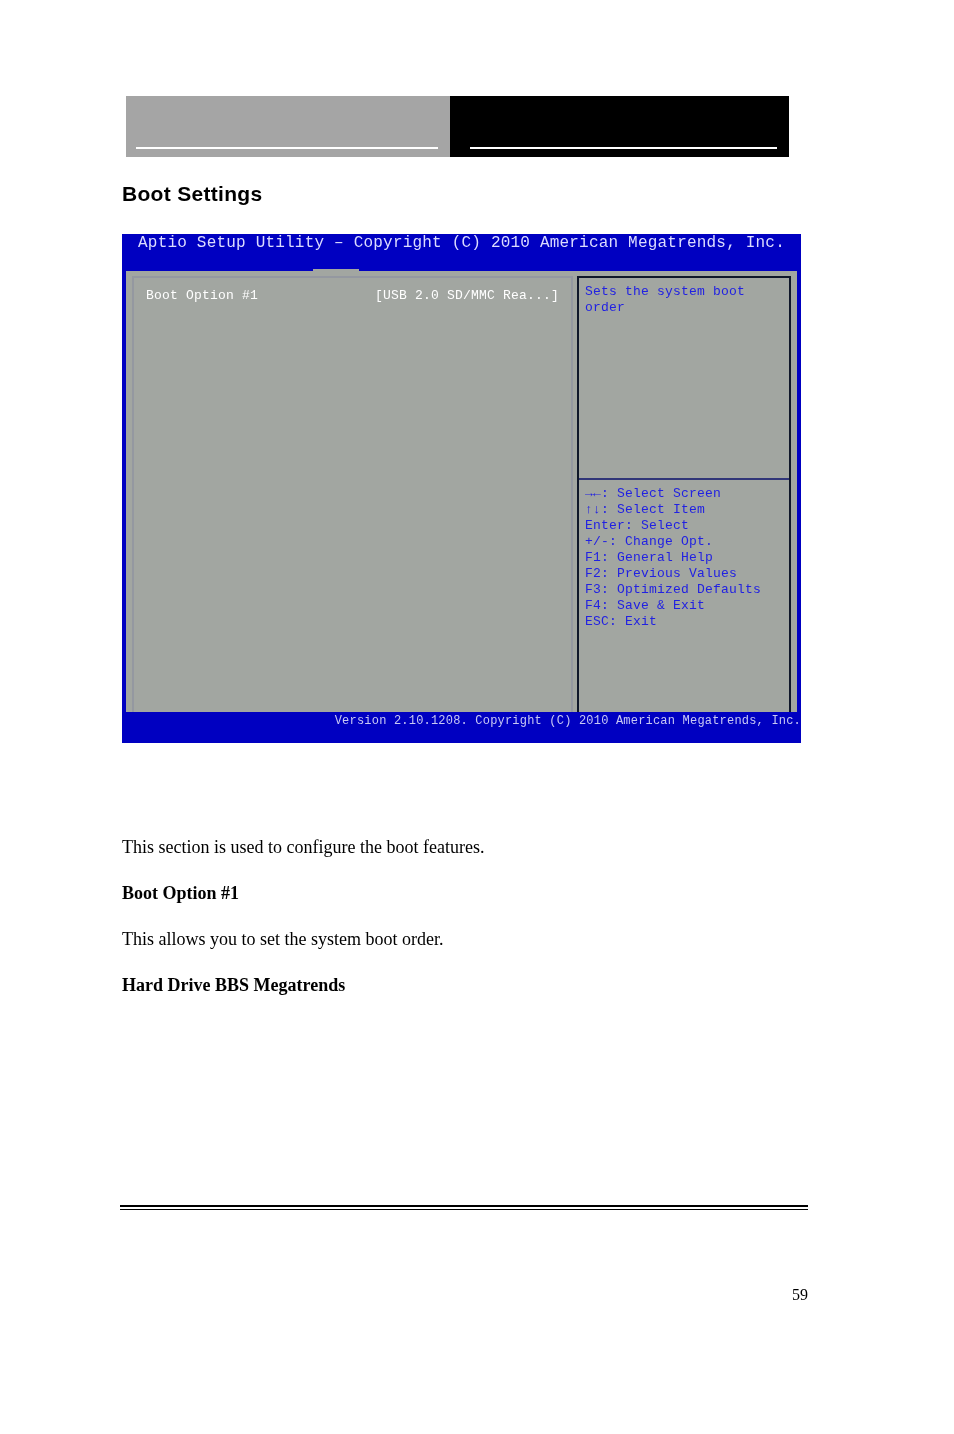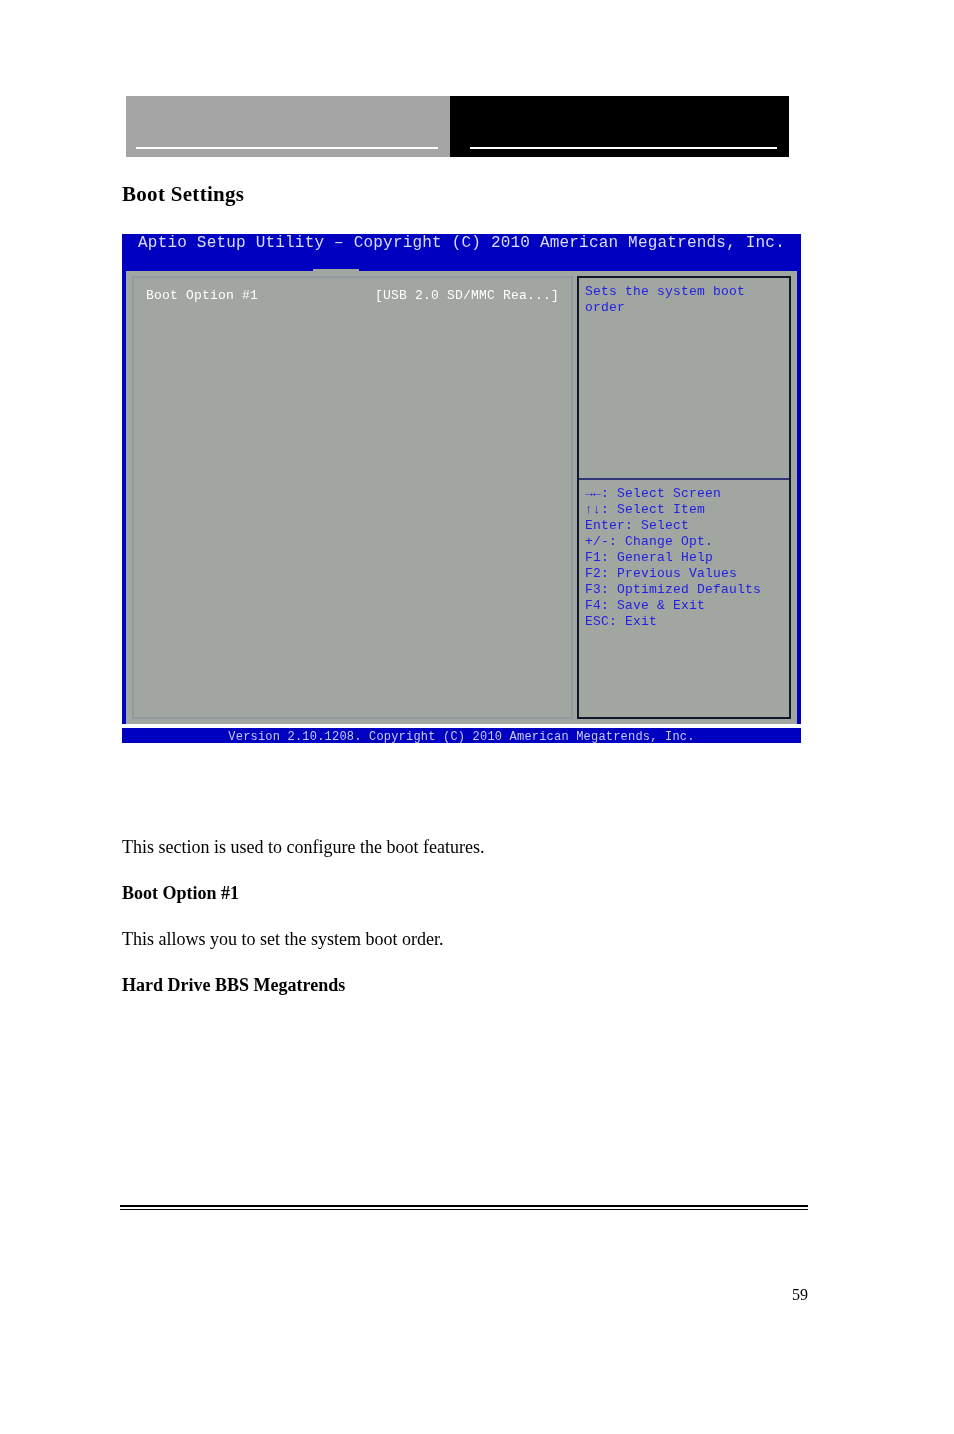--- a/index.html
+++ b/index.html
@@ -5,30 +5,30 @@
   html,body{margin:0;padding:0;background:#fff;width:954px;height:1434px;font-family:"Times New Roman",serif;color:#000}
 
   
   .topbox{position:absolute;left:126px;top:96px;width:663px;height:61px}
   .tb-left{position:absolute;left:0;top:0;width:324px;height:100%;background:#a5a5a5;box-sizing:border-box}
   .tb-left-inner{position:absolute;left:10px;top:7px;right:12px;bottom:8px;border-bottom:2px solid #fff;box-sizing:border-box}
   .tb-right{position:absolute;left:324px;top:0;right:0;height:100%;background:#000;box-sizing:border-box}
   .tb-right-inner{position:absolute;left:20px;top:7px;right:12px;bottom:8px;border-bottom:2px solid #fff;box-sizing:border-box}
 
   
-  .heading{position:absolute;left:122px;top:182px;font-family:Liberation Serif, serif;font-size:21px;font-weight:bold;letter-spacing:.3px}
+  .heading{position:absolute;left:122px;top:182px;font-family:Liberation Sans, sans-serif;font-size:21px;font-weight:bold;letter-spacing:.3px}
 
   
   .bios{position:absolute;left:122px;top:234px;width:679px;height:509px;font-family:"Courier New",monospace;font-size:13px;letter-spacing:.2px}
   .bios .bar-top{position:absolute;left:0;top:0;right:0;height:19px;background:#0000c1;color:#dcdcff;text-align:center;line-height:19px;font-size:16px}
   .bios .tabs{position:absolute;left:0;top:19px;right:0;height:18px;background:#0000c1}
   .bios .tab-active{position:absolute;left:191px;top:16px;height:18px;line-height:16px;background:#a2a6a1;color:#1f1fd8;padding:0 8px;font-size:12px}
   .bios .body{position:absolute;left:0;top:37px;right:0;bottom:19px;background:#a2a6a1;box-sizing:border-box;
               border-left:4px solid #0000c1;border-right:4px solid #0000c1}
-  .bios .bar-bot{position:absolute;left:0;bottom:0;right:0;height:15px;background:#0000c1;color:#c8c8f4;text-align:center;line-height:19px;font-size:12px}
+  .bios .bar-bot{position:absolute;left:0;bottom:0;right:0;height:31px;background:#0000c1;color:#c8c8f4;text-align:right;line-height:19px;font-size:12px}
 
   
   .bios .panel-l{position:absolute;left:6px;top:5px;width:441px;bottom:5px;border:2px solid #9498a0;box-sizing:border-box}
   .bios .panel-r{position:absolute;left:451px;right:6px;top:5px;bottom:5px;border:2px solid #0f172a;box-sizing:border-box}
   .bios .panel-r .hr{position:absolute;left:0;right:0;top:200px;border-top:2px solid #313678}
 
   .bios .sel-row{color:#fff;position:absolute;left:12px;top:10px;right:12px}
   .bios .sel-row .lbl{float:left}
   .bios .sel-row .val{float:right}
 

